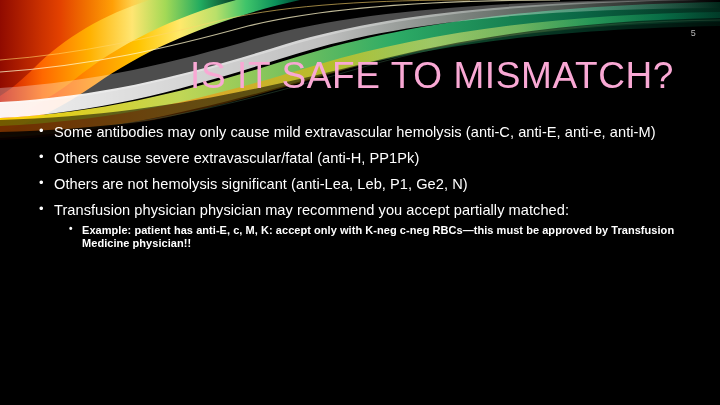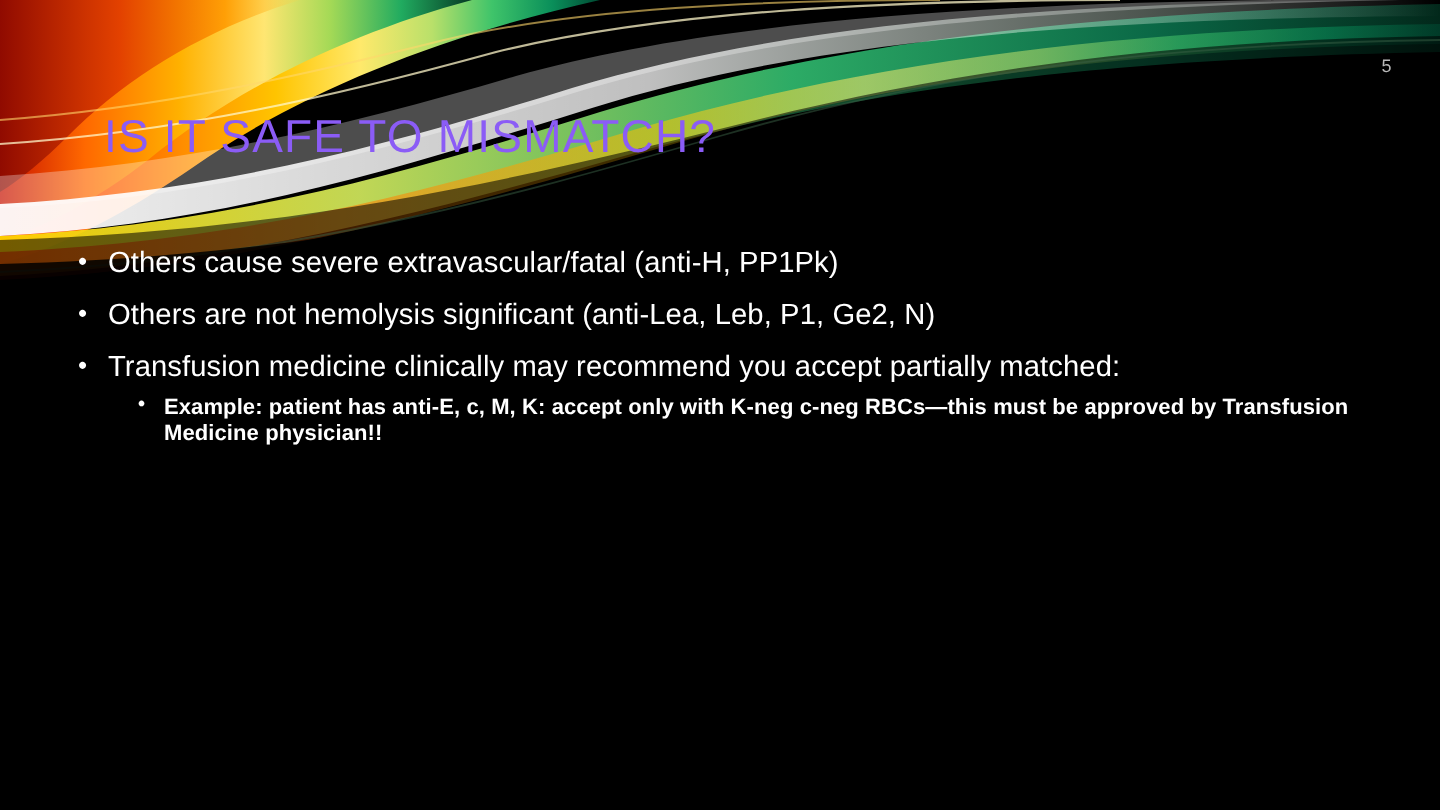--- a/index.html
+++ b/index.html
@@ -37,25 +37,26 @@
     color: #b8b8b8;
     letter-spacing: 0.2px;
   }
 
   
   .title {
     position: absolute;
     left: 52px;
     right: 46px;
     top: 56px;
-    font-size: 23px;
+    text-align: right;
+    font-size: 37px;
     line-height: 1.1;
     letter-spacing: 0.6px;
     font-weight: 400;
-    color: #8b5cf6;
+    color: #f9a8d4;
   }
 
   
   .body {
     position: absolute;
     left: 38px;
     right: 42px;
     top: 124px;
   }
 
@@ -175,24 +176,25 @@
       <path d="M0,132 C150,128 262,104 382,74 C492,46 600,32 720,30 L720,150 L0,150 Z" fill="#000" opacity="0.85"></path>
     </svg>
   </div>
 
   <div class="slide-number">5</div>
 
   <div class="title">IS IT SAFE TO MISMATCH?</div>
 
   <div class="body">
     <ul class="lvl1">
+      <li>Some antibodies may only cause mild extravascular hemolysis (anti-C, anti-E, anti-e, anti-M)</li>
       <li>Others cause severe extravascular/fatal (anti-H, PP1Pk)</li>
       <li>Others are not hemolysis significant (anti-Lea, Leb, P1, Ge2, N)</li>
       <li>
-        <span>Transfusion medicine clinically may recommend you accept partially matched:</span>
+        <span>Transfusion physician physician may recommend you accept partially matched:</span>
         <ul class="lvl2">
           <li>Example:  patient has anti-E, c, M, K:  accept only with K-neg c-neg RBCs—this must be approved by Transfusion Medicine physician!!</li>
         </ul>
       </li>
     </ul>
   </div>
 
 </div>
 
 </body></html>

